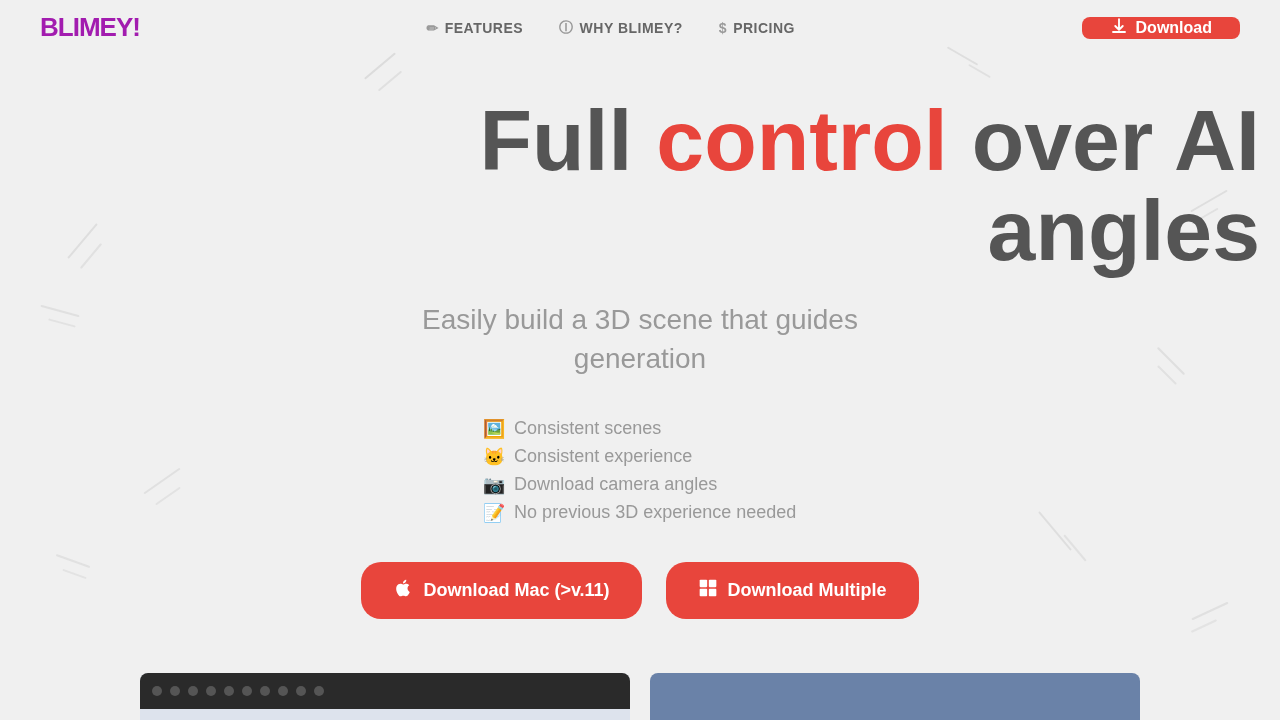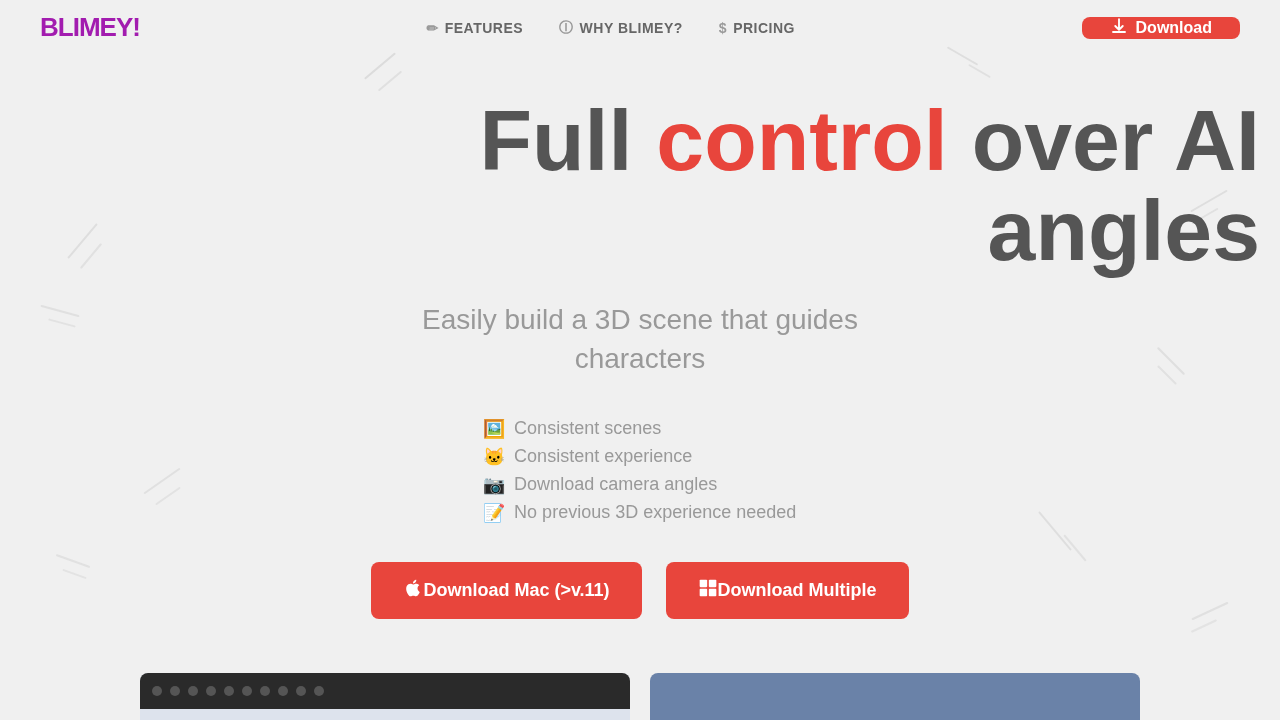--- a/index.html
+++ b/index.html
@@ -115,28 +115,28 @@
     }
 
     .cta-buttons {
       display: flex;
       justify-content: center;
       gap: 24px;
     }
 
     .cta-btn {
       border: none;
-      border-radius: 8px;
+      border-radius: 20px;
       padding: 16px 32px;
       font-size: 18px;
       font-weight: 700;
       cursor: pointer;
       display: flex;
       align-items: center;
-      gap: 0;
+      gap: 10px;
       color: white;
       background: #e8453c;
     }
 
     .cta-btn .btn-icon {
       font-size: 20px;
     }
 
     
     .screenshots {
@@ -262,21 +262,21 @@
 </nav>
 
 <section class="hero">
   <h1 class="hero-title">
     <span>Full </span><span class="highlight">control</span><span> over AI</span><br>
     <span>angles</span>
   </h1>
 
   <p class="hero-subtitle">
     <span>Easily build a 3D scene that guides</span><br>
-    <span>characters</span>
+    <span>generation</span>
   </p>
 
   <ul class="features-list">
     <li>
       <span>🖼️</span>
       <span>Consistent scenes</span>
     </li>
     <li>
       <span>🐱</span>
       <span>Consistent experience</span>

